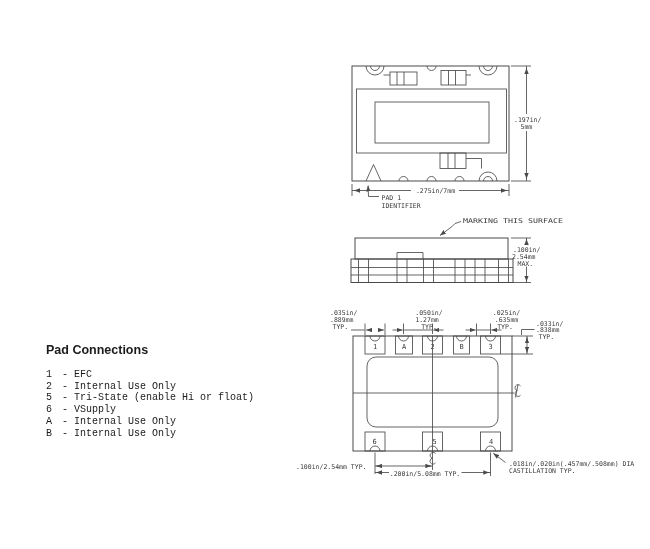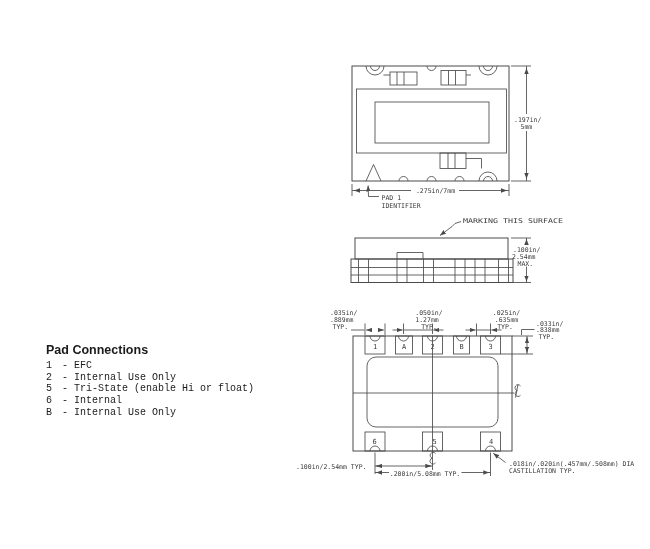--- a/index.html
+++ b/index.html
@@ -8,21 +8,21 @@
     font-family:"Liberation Sans", sans-serif;
   }
   svg{position:absolute;left:0;top:0;}
   .ln{stroke:#4a4a4a;stroke-width:0.85;fill:none;}
   .lnb{stroke:#4a4a4a;stroke-width:1;fill:none;}
   .dt{font-family:"DejaVu Sans Mono", monospace;font-size:6.5px;fill:#3a3a3a;}
   .dt7{font-family:"DejaVu Sans Mono", monospace;font-size:7px;fill:#3a3a3a;}
   .mid{text-anchor:middle;}
   .end{text-anchor:end;}
   .padconn{position:absolute;left:46px;top:344px;color:#1b1b1b;}
-  .pc-title{font-size:12.5px;font-weight:bold;line-height:13px;margin-bottom:3px;}
+  .pc-title{font-size:12.5px;font-weight:bold;line-height:13px;margin-bottom:12px;}
   .pc-row{font-size:10px;line-height:11.7px;white-space:nowrap;font-family:Liberation Mono, monospace;}
   .pc-pad{display:inline-block;width:16px;}
 </style>
 </head>
 <body>
 
 <svg width="650" height="549" viewBox="0 0 650 549">
   <defs>
     <marker id="arr" viewBox="0 0 8 6" refX="8" refY="3" markerWidth="6" markerHeight="4.5" orient="auto" markerUnits="userSpaceOnUse">
       <path d="M0,0 L8,3 L0,6 z" fill="#4a4a4a"></path>
@@ -170,15 +170,16 @@
     <text class="dt" x="509" y="465.5">.018in/.020in(.457mm/.508mm) DIA</text>
     <text class="dt" x="509" y="472.5">CASTILLATION TYP.</text>
   </g>
 </svg>
 
 <div class="padconn">
   <div class="pc-title">Pad Connections</div>
   <div class="pc-row"><span class="pc-pad">1</span><span>- EFC</span></div>
   <div class="pc-row"><span class="pc-pad">2</span><span>- Internal Use Only</span></div>
   <div class="pc-row"><span class="pc-pad">5</span><span>- Tri-State (enable Hi or float)</span></div>
-  <div class="pc-row"><span class="pc-pad">6</span><span>- Internal</span></div>
+  <div class="pc-row"><span class="pc-pad">6</span><span>- VSupply</span></div>
+  <div class="pc-row"><span class="pc-pad">A</span><span>- Internal Use Only</span></div>
   <div class="pc-row"><span class="pc-pad">B</span><span>- Internal Use Only</span></div>
 </div>
 
 </body></html>

